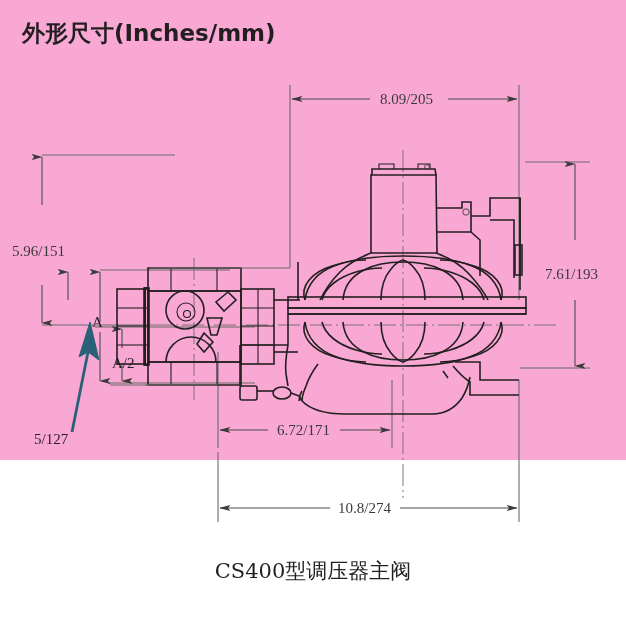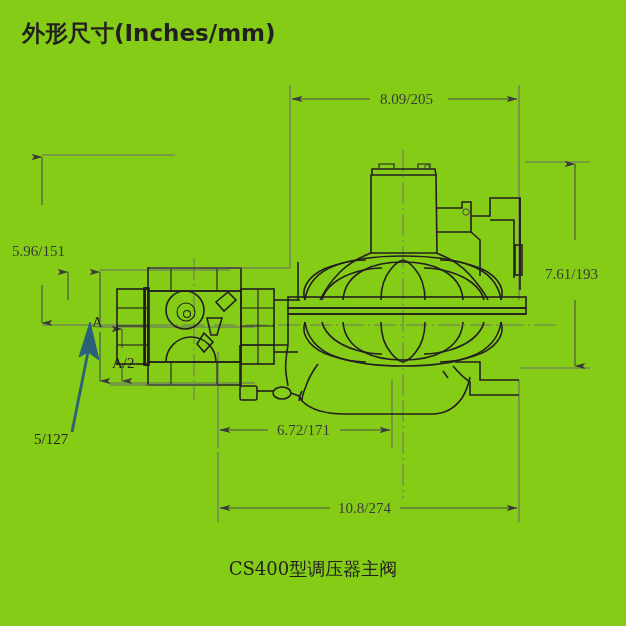--- a/index.html
+++ b/index.html
@@ -11,42 +11,42 @@
     width: 626px;
     height: 626px;
     font-family: "Liberation Serif", "DejaVu Serif", serif;
     color: #231f20;
     overflow: hidden;
     position: relative;
   }
   #drawing-sheet {
     position: relative;
     width: 626px;
-    height: 626px;
-    background: #84cc16;
+    height: 460px;
+    background: #f9a8d4;
   }
   #title-text {
     position: absolute;
     left: 22px;
     top: 18px;
     font-family: "DejaVu Sans", "Liberation Sans", sans-serif;
     font-size: 23px;
     font-weight: 700;
     letter-spacing: 0px;
     color: #231f20;
     white-space: nowrap;
   }
   #caption-text {
     position: absolute;
     left: 0;
     right: 0;
     top: 557px;
     text-align: center;
     font-family: "DejaVu Serif", "Liberation Serif", serif;
-    font-size: 18px;
+    font-size: 21px;
     color: #231f20;
     white-space: nowrap;
   }
   svg#tech-svg {
     position: absolute;
     left: 0;
     top: 0;
     width: 626px;
     height: 626px;
   }

